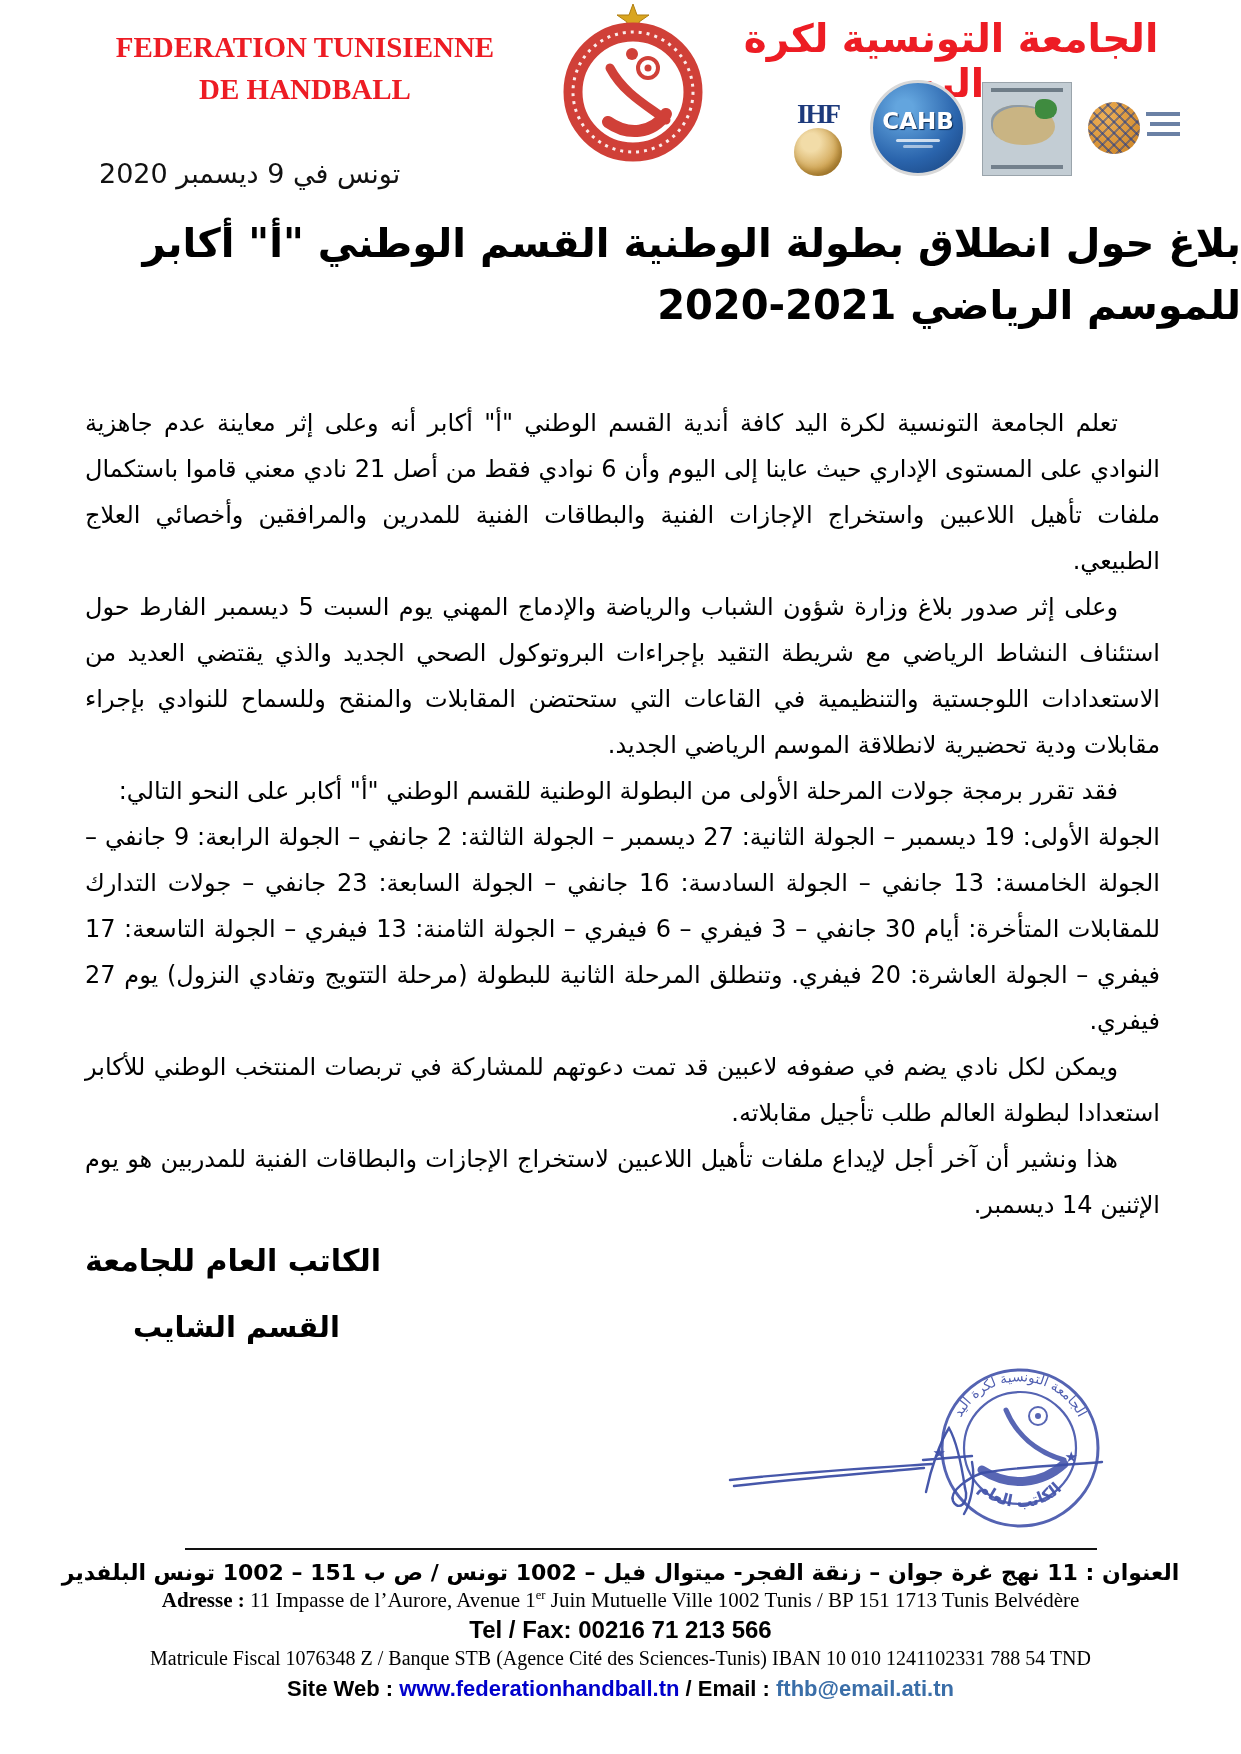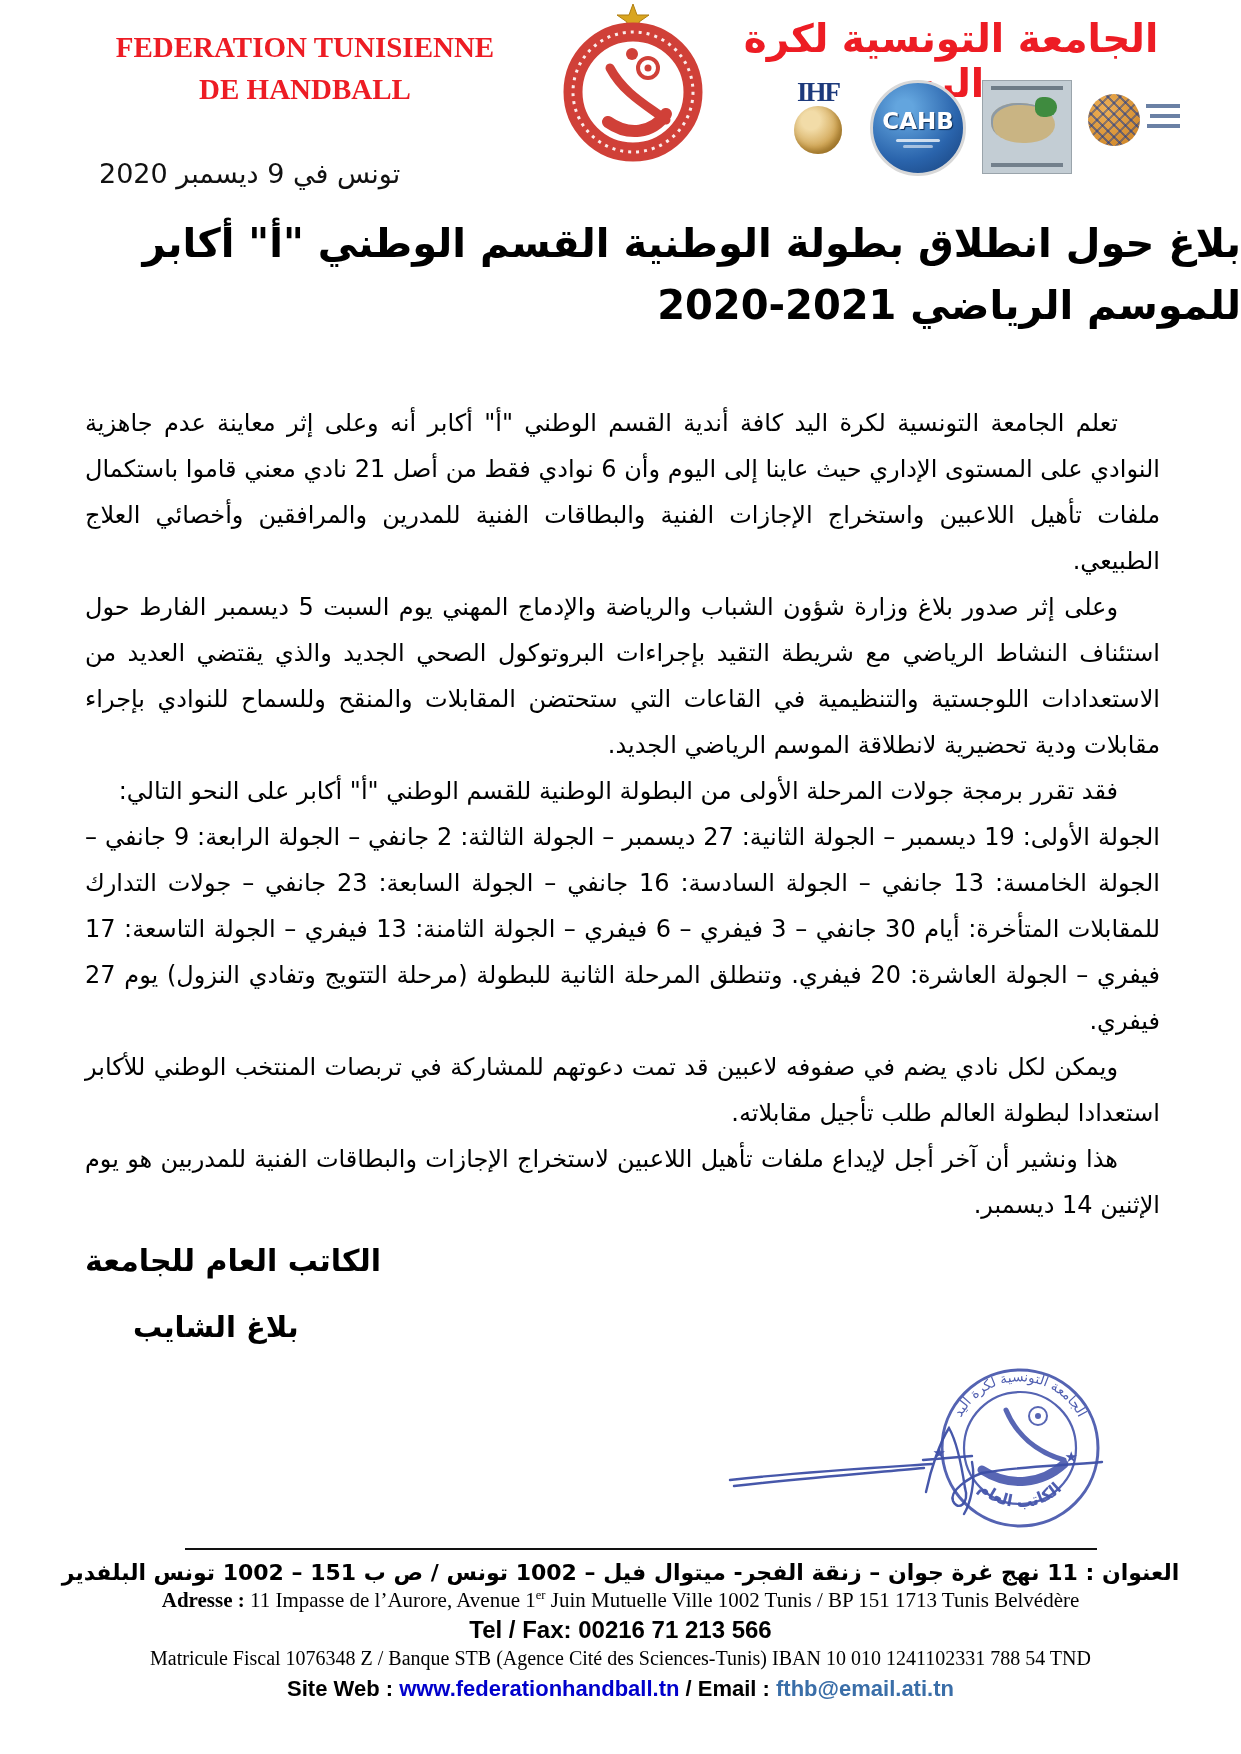--- a/index.html
+++ b/index.html
@@ -20,21 +20,21 @@
   }
   .fthb-logo{position:absolute;left:552px;top:2px;}
   .org-ar{
     position:absolute;left:726px;top:16px;width:450px;
     text-align:center;color:#ed1c24;
     font-weight:bold;font-size:39px;
     direction:rtl;
   }
   .logos-row{
     position:absolute;left:782px;top:80px;width:410px;
-    display:flex;gap:16px;align-items:flex-start;
+    display:flex;gap:16px;align-items:flex-end;
   }
   
   .ihf{width:72px;text-align:center;}
   .ihf .ihf-text{font-family:"Liberation Serif",serif;font-weight:bold;font-size:27px;color:#1d3a7c;letter-spacing:-2px;line-height:0.9;}
   .ihf .ihf-ball{width:48px;height:48px;border-radius:50%;margin:2px auto 0 auto;
     background:radial-gradient(circle at 35% 30%,#f2dca8 20%,#d3a95a 60%,#a97e2f);
     box-shadow:inset -3px -4px 6px rgba(120,80,10,.5);}
   
   .cahb{width:90px;height:90px;border-radius:50%;
     background:radial-gradient(circle at 35% 28%,#63a5de 10%,#2a64ac 60%,#173f78);
@@ -161,21 +161,21 @@
     <p class="indent">وعلى إثر صدور بلاغ وزارة شؤون الشباب والرياضة والإدماج المهني يوم السبت 5 ديسمبر الفارط حول استئناف النشاط الرياضي مع شريطة التقيد بإجراءات البروتوكول الصحي الجديد والذي يقتضي العديد من الاستعدادات اللوجستية والتنظيمية في القاعات التي ستحتضن المقابلات والمنقح وللسماح للنوادي بإجراء مقابلات ودية تحضيرية لانطلاقة الموسم الرياضي الجديد.</p>
     <p class="indent">فقد تقرر برمجة جولات المرحلة الأولى من البطولة الوطنية للقسم الوطني "أ" أكابر على النحو التالي:</p>
     <p>الجولة الأولى: 19 ديسمبر – الجولة الثانية: 27 ديسمبر – الجولة الثالثة: 2 جانفي – الجولة الرابعة: 9 جانفي – الجولة الخامسة: 13 جانفي – الجولة السادسة: 16 جانفي – الجولة السابعة: 23 جانفي – جولات التدارك للمقابلات المتأخرة: أيام 30 جانفي – 3 فيفري – 6 فيفري – الجولة الثامنة: 13 فيفري – الجولة التاسعة: 17 فيفري – الجولة العاشرة: 20 فيفري. وتنطلق المرحلة الثانية للبطولة (مرحلة التتويج وتفادي النزول) يوم 27 فيفري.</p>
     <p class="indent">ويمكن لكل نادي يضم في صفوفه لاعبين قد تمت دعوتهم للمشاركة في تربصات المنتخب الوطني للأكابر استعدادا لبطولة العالم طلب تأجيل مقابلاته.</p>
     <p class="indent">هذا ونشير أن آخر أجل لإيداع ملفات تأهيل اللاعبين لاستخراج الإجازات والبطاقات الفنية للمدربين هو يوم الإثنين 14 ديسمبر.</p>
 
     <div class="sig-wrap">
       <span class="sig-title">الكاتب العام للجامعة</span>
     </div>
     <div class="sig-name-wrap">
-      <span class="sig-name">بلاغ الشايب</span>
+      <span class="sig-name">القسم الشايب</span>
     </div>
 
     <div class="stamp-block">
       <svg width="440" height="182" viewBox="0 0 440 182">
         <defs>
           <path id="arcTop" d="M 238 112 A 66 66 0 1 1 362 112"></path>
           <path id="arcBottom" d="M 248 119 A 60 60 0 0 0 352 119"></path>
         </defs>
         <g stroke="#4656ac" fill="none" opacity="0.92">
           <circle cx="300" cy="90" r="78" stroke-width="3"></circle>

